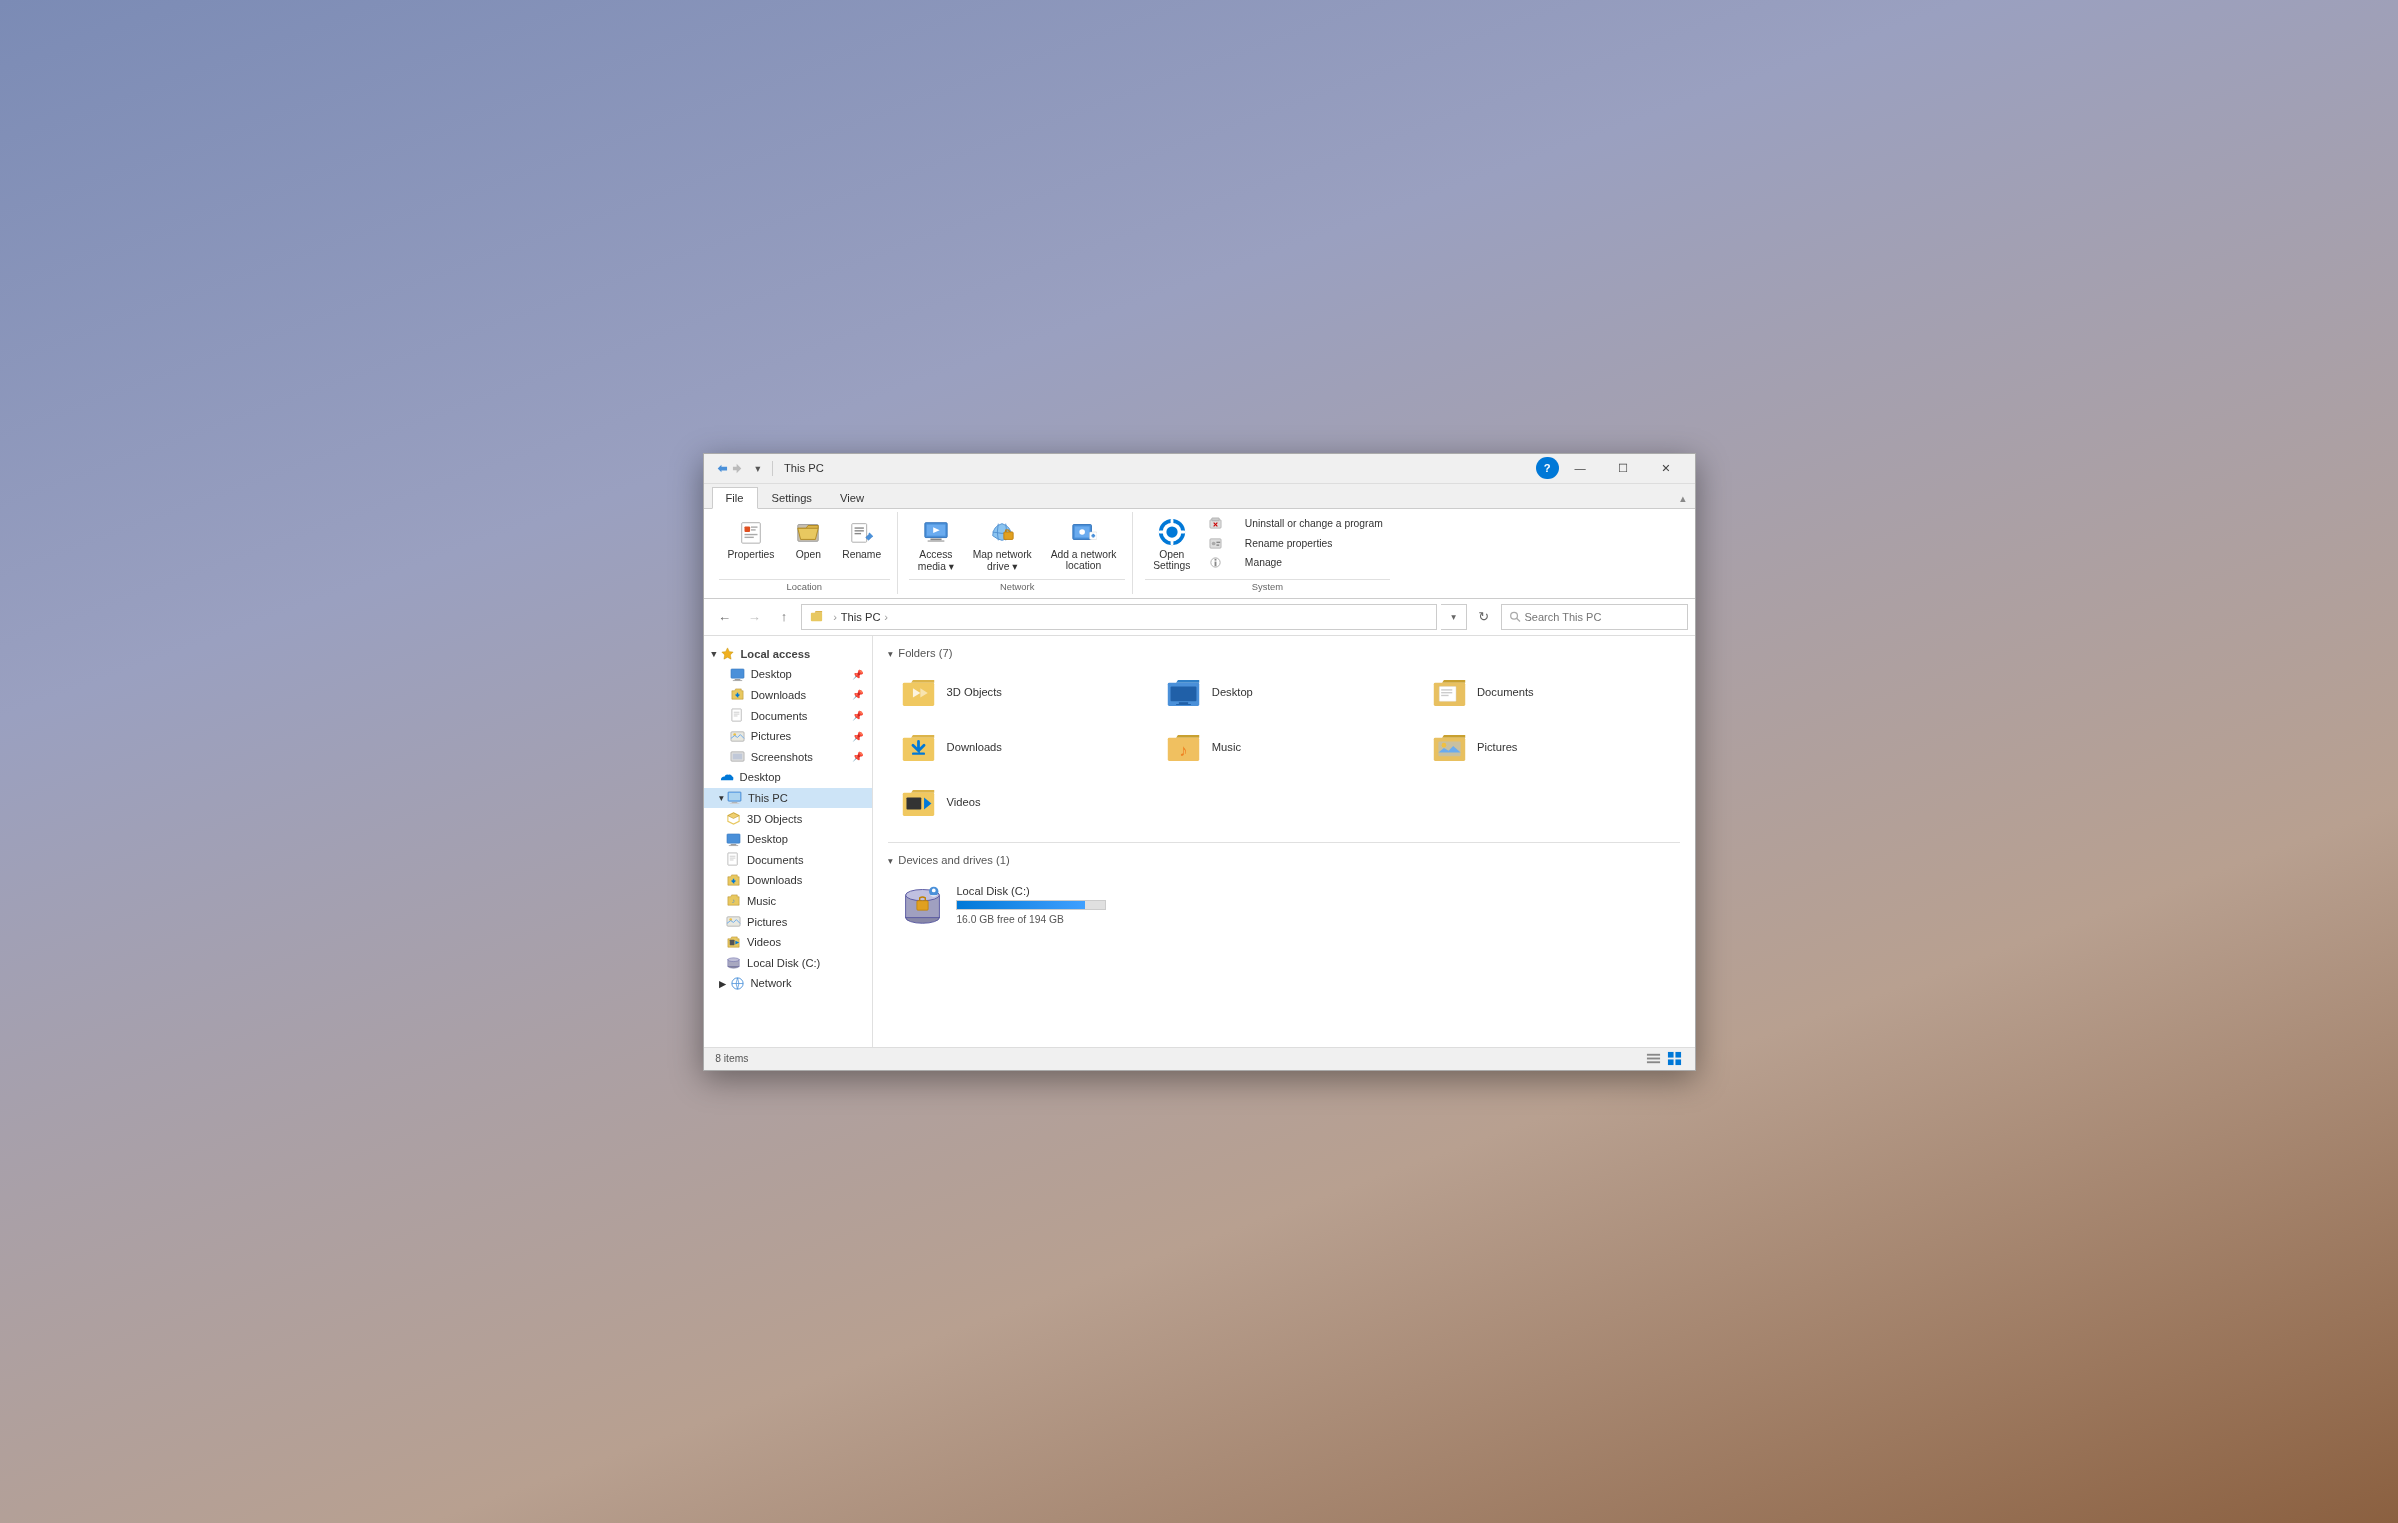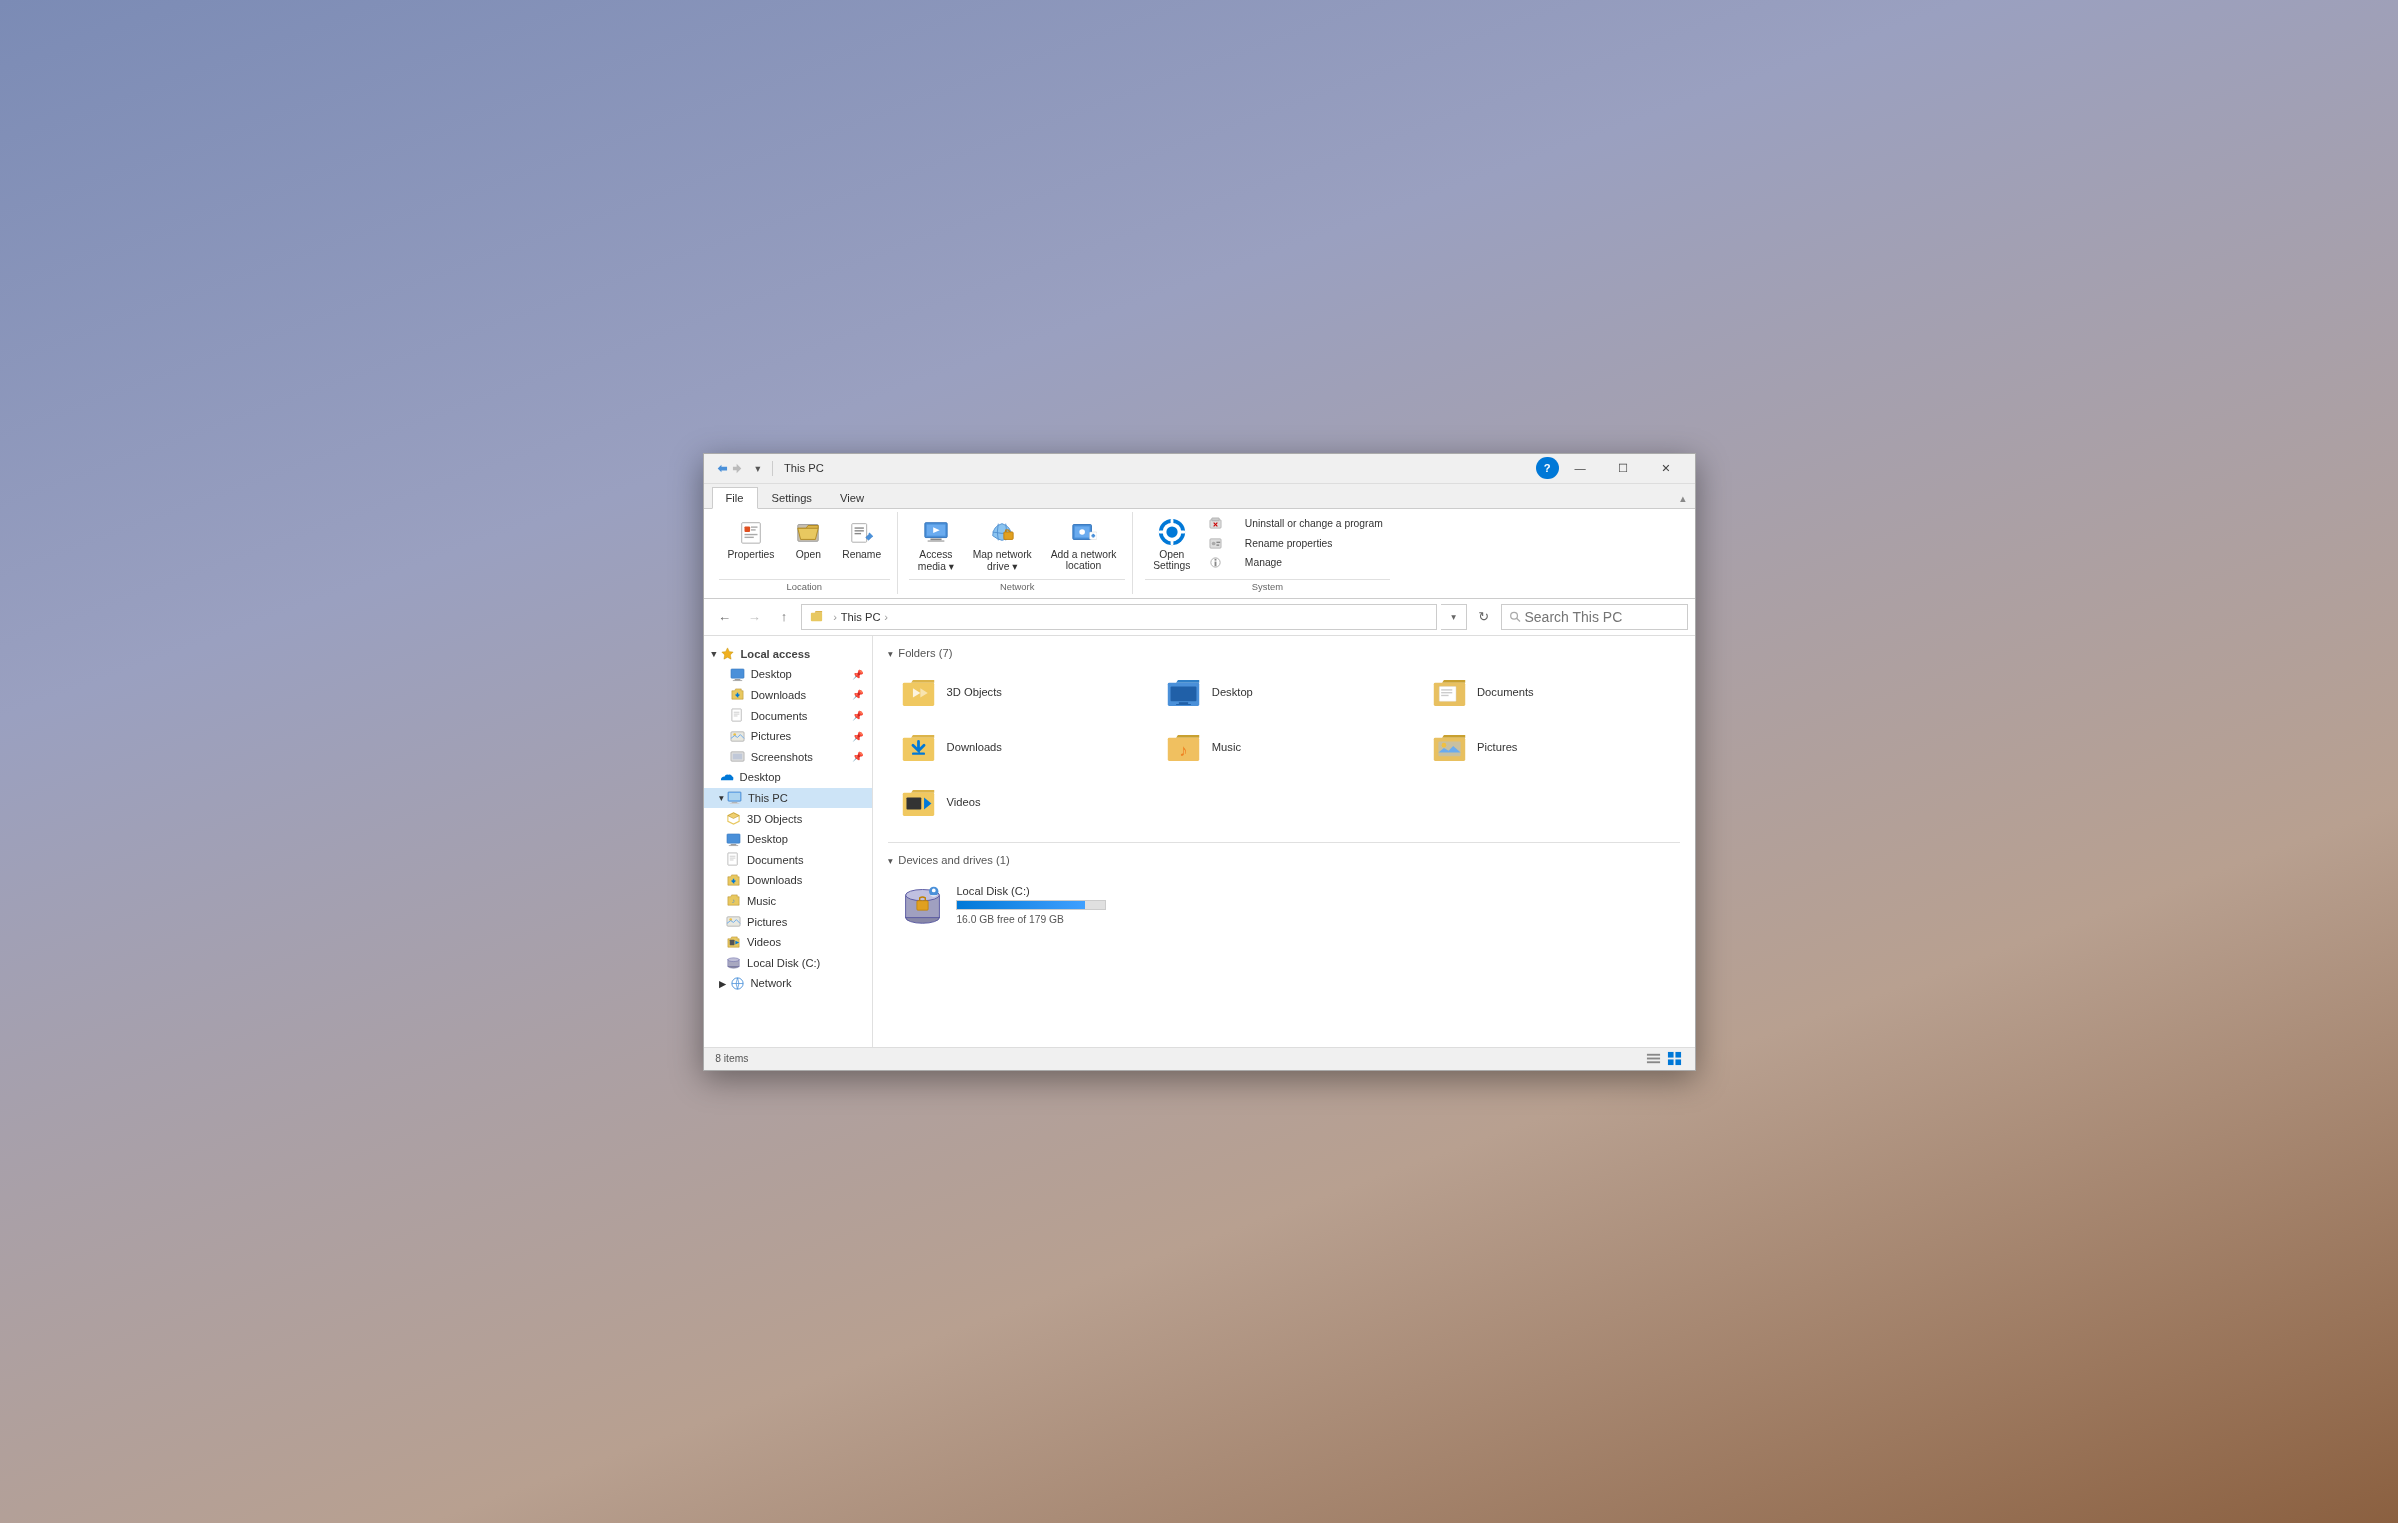--- a/index.html
+++ b/index.html
@@ -262,21 +262,21 @@
       border: 0.9px solid #ccc;
       background: white;
       display: flex;
       align-items: center;
       padding: 0 7.5px;
       gap: 3.7px;
     }
     .search-box input {
       border: none;
       outline: none;
-      font-size: 14px;
+      font-size: 11px;
       color: #999;
       width: 100%;
       background: transparent;
     }
     
     .main-area {
       display: flex;
       flex: 1;
       overflow: hidden;
     }
@@ -943,21 +943,21 @@
             <circle cx="36" cy="10" r="5" fill="#4a90d9"></circle>
             <circle cx="36" cy="9" r="2" fill="white"></circle>
             <path d="M32 14 Q36 17 40 14" fill="white" stroke="none"></path>
           </svg>
         </div>
         <div class="drive-info">
           <span class="drive-name">Local Disk (C:)</span>
           <div class="drive-bar-container">
             <div class="drive-bar-fill" style="width: 86%;"></div>
           </div>
-          <span class="drive-space">16.0 GB free of 179 GB</span>
+          <span class="drive-space">16.0 GB free of 194 GB</span>
         </div>
       </div>
     </div>
   </div>
 
   <div class="status-bar">
     <span>8 items</span>
     <div class="status-right">
       <div class="view-btn">
         <svg width="15" height="15" viewBox="0 0 16 16">

